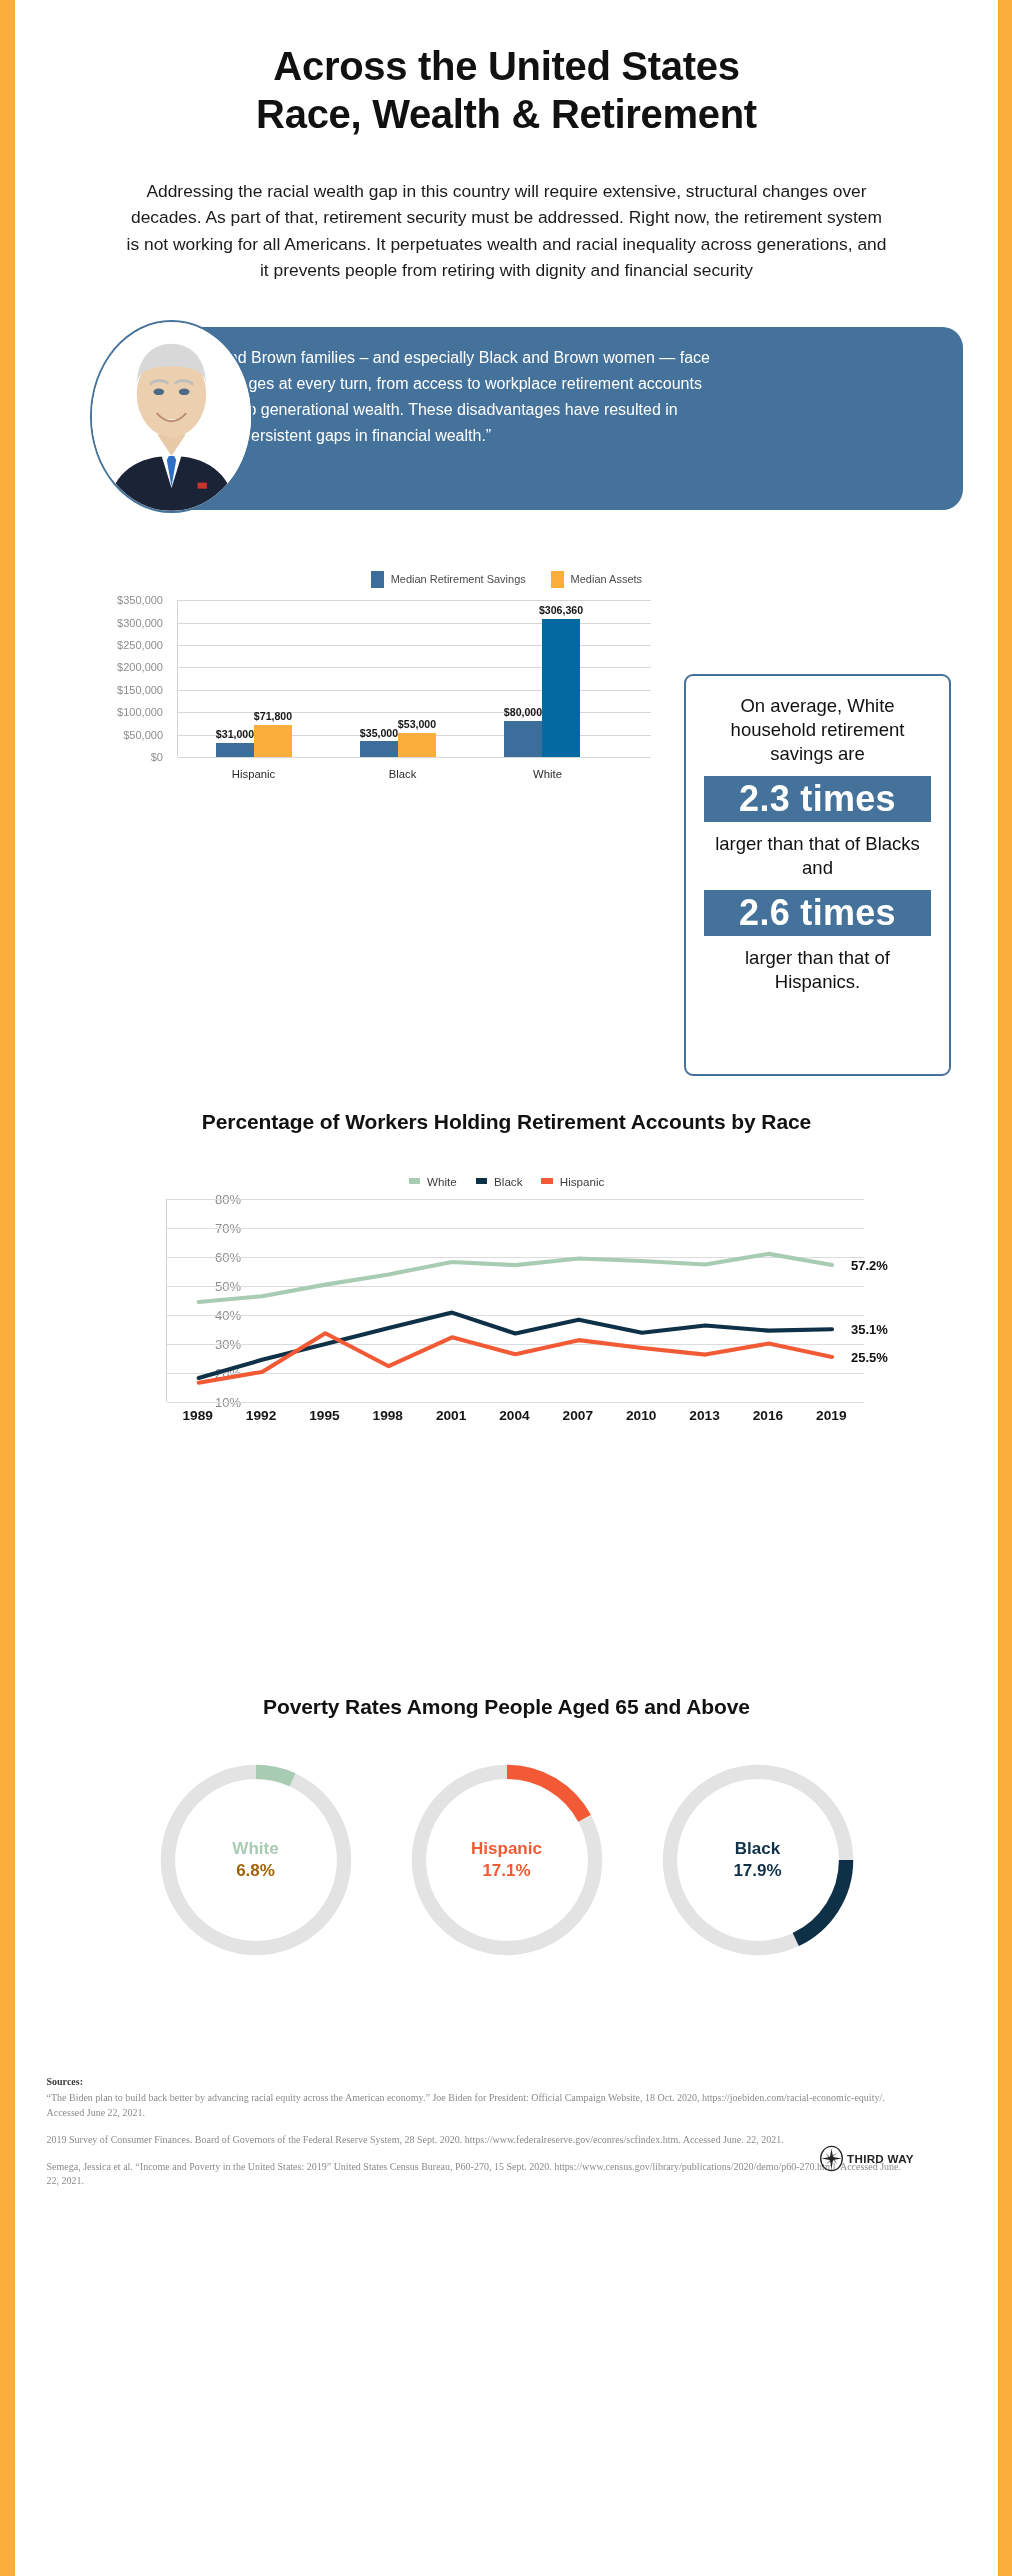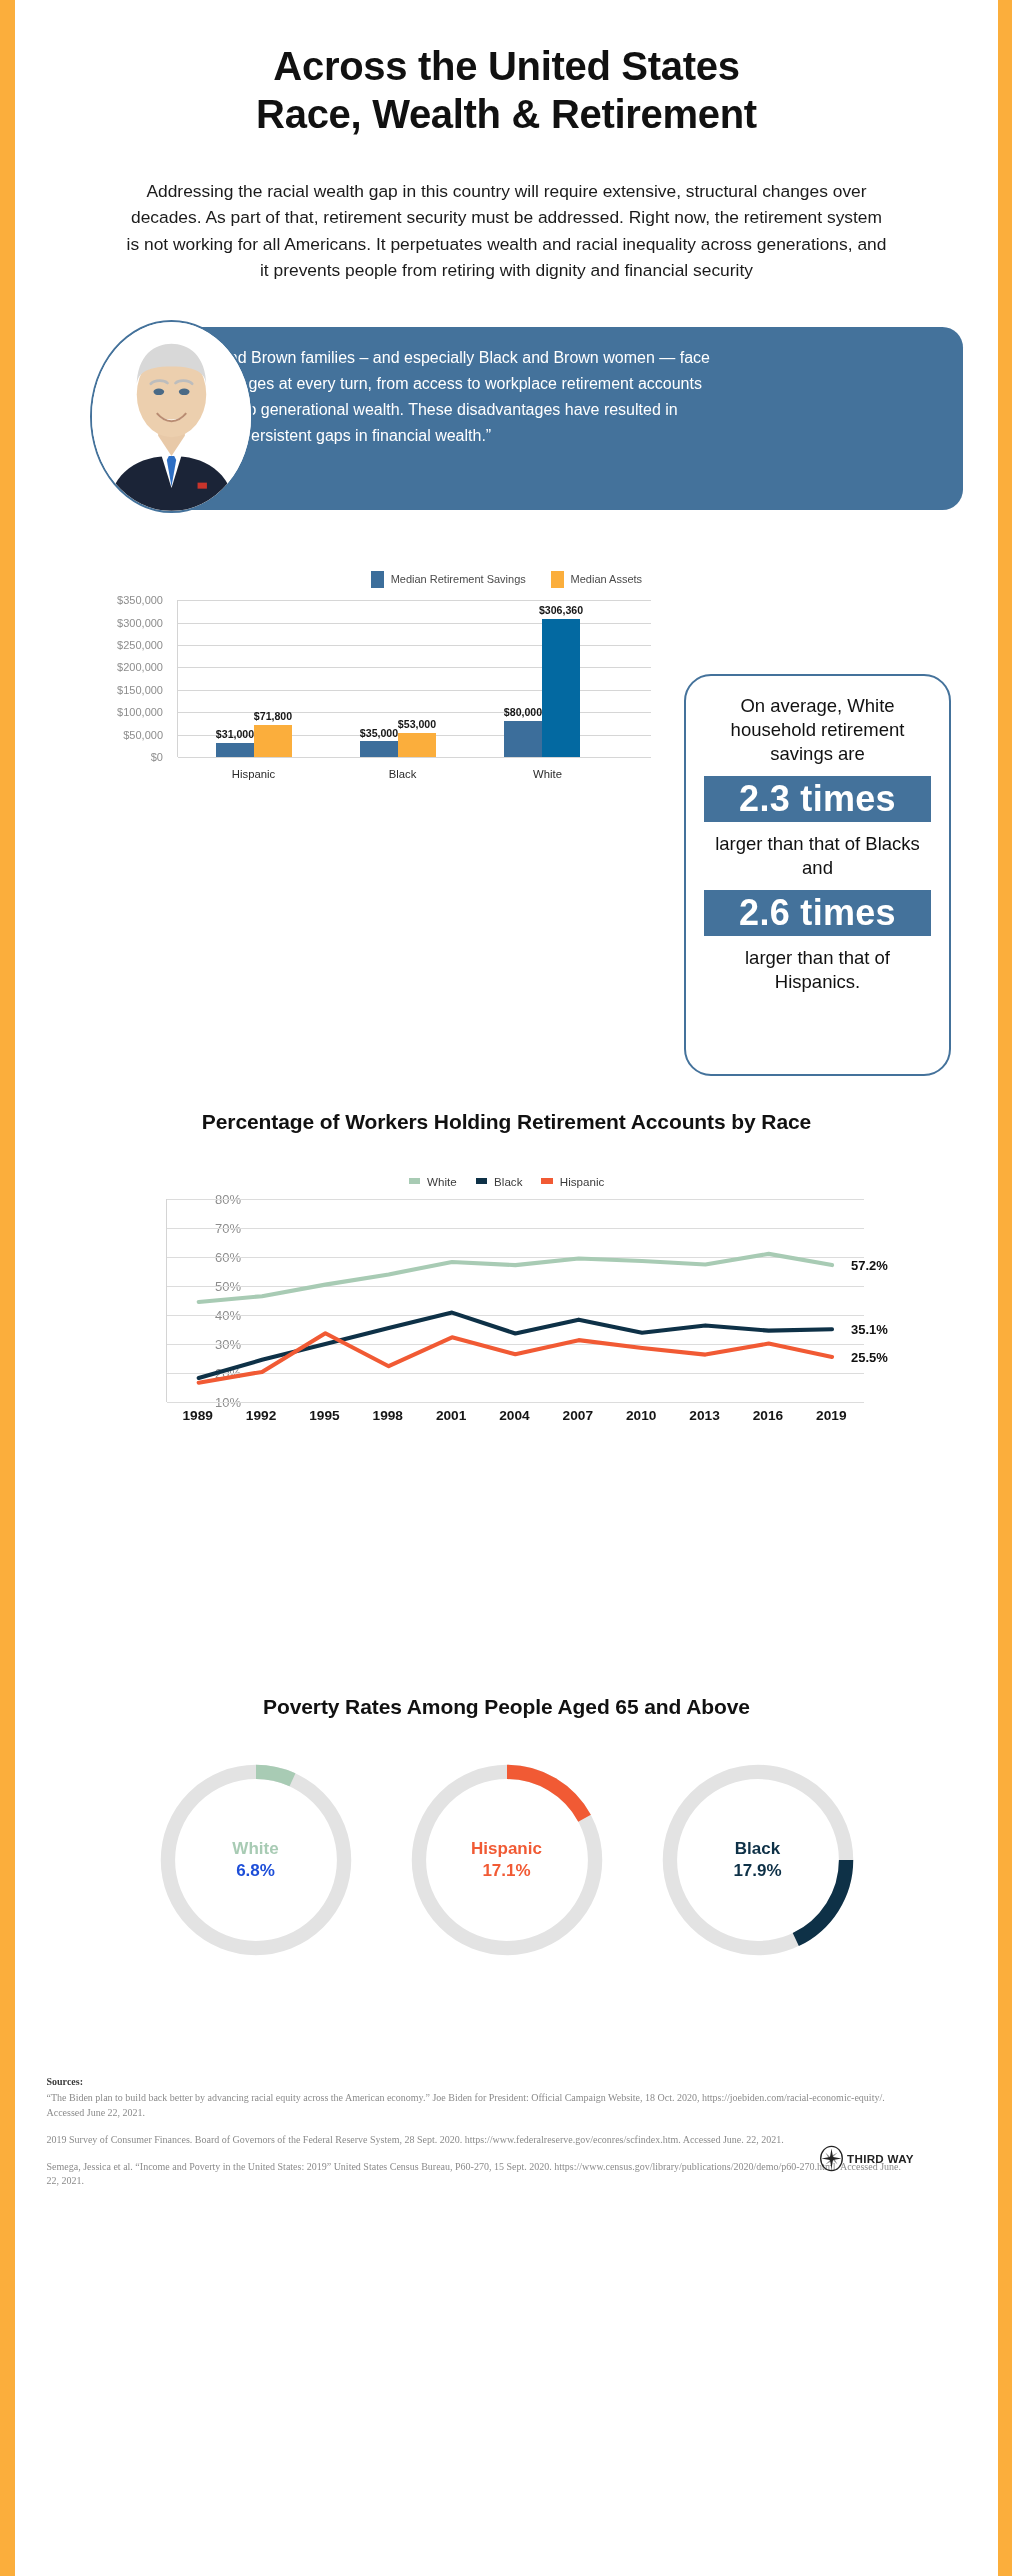--- a/index.html
+++ b/index.html
@@ -146,21 +146,21 @@
     font-family: "Liberation Sans Narrow","Liberation Sans",sans-serif;
     font-size: 11.3px; color: #2b2b2b; text-align: center;
   }
 
   
   .callout {
     position: absolute;
     left: 669px; top: 12.3px;
     width: 267px; height: 402px;
     border: 2.1px solid #44729B;
-    border-radius: 27px;
+    border-radius: 9px;
     background: #ffffff;
     text-align: center;
     padding: 18px 15px 0;
   }
   .callout-line {
     font-family: "Liberation Sans Narrow","Liberation Sans",sans-serif;
     font-size: 18.5px; line-height: 1.30; color: #111;
   }
   .callout-big {
     display: block;
@@ -442,21 +442,21 @@
     <div class="donut-row">
 
       <div class="donut">
         <svg viewBox="0 0 290 290">
           <circle cx="145" cy="145" r="129" fill="none" stroke="#E3E3E3" stroke-width="21"></circle>
 
           <circle cx="145" cy="145" r="129" fill="none" stroke="#A8CBB4" stroke-width="21" stroke-dasharray="55.1 755.3" transform="rotate(-90 145 145)"></circle>
         </svg>
         <div class="donut-center">
           <div class="donut-name" style="color:#A8CBB4">White</div>
-          <div class="donut-val" style="color:#1d4ed8">6.8%</div>
+          <div class="donut-val" style="color:#a16207">6.8%</div>
         </div>
       </div>
 
       <div class="donut">
         <svg viewBox="0 0 290 290">
           <circle cx="145" cy="145" r="129" fill="none" stroke="#E3E3E3" stroke-width="21"></circle>
 
           <circle cx="145" cy="145" r="129" fill="none" stroke="#F15A34" stroke-width="21" stroke-dasharray="138.6 671.8" transform="rotate(-90 145 145)"></circle>
         </svg>
         <div class="donut-center">

